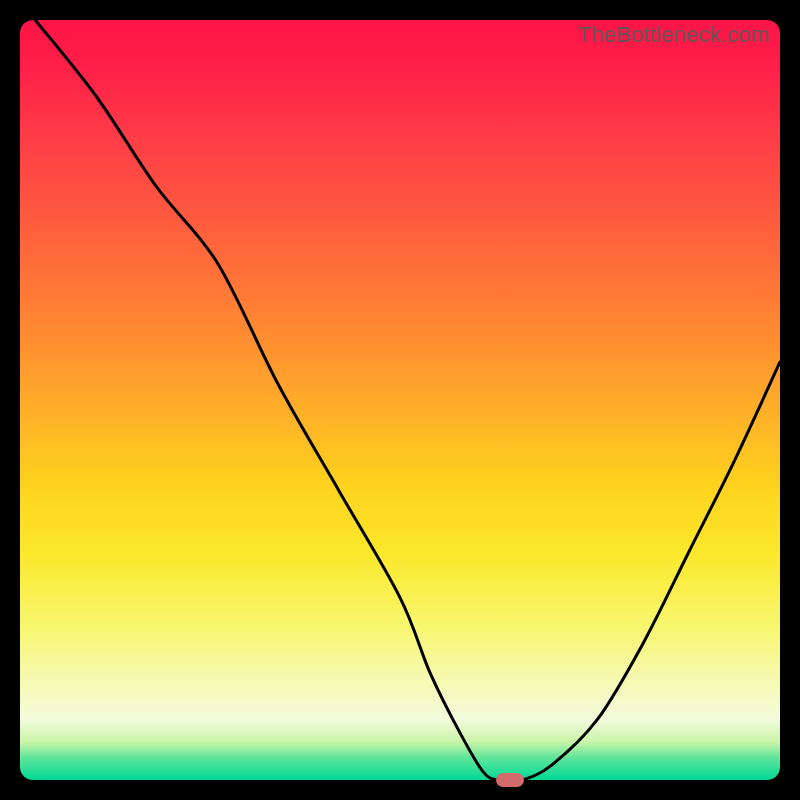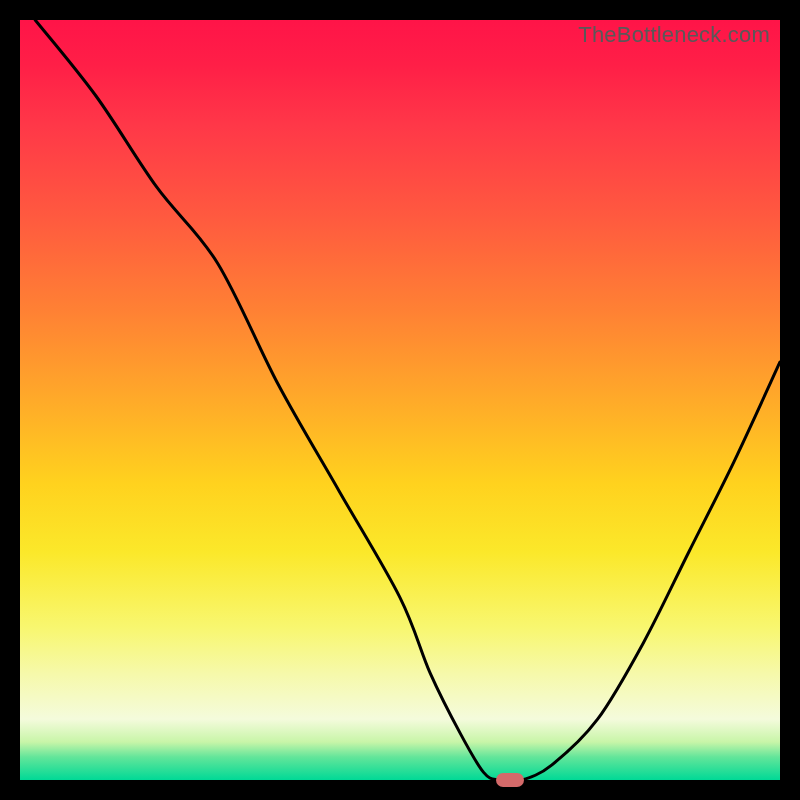--- a/index.html
+++ b/index.html
@@ -33,20 +33,21 @@
       #ffaa29 50%,
       #ffd21e 61%,
       #fbe82a 70%,
       #f8f770 80%,
       #f6f9aa 86%,
       #f4fbdc 92%,
       #c8f5a8 95%,
       #62e59a 97%,
       #00d996 100%
     );
+    border-radius: 13px;
   }
   .attribution {
     position: absolute;
     top: 2px;
     right: 10px;
     color: #595959;
     font-size: 22px;
     font-weight: 500;
     letter-spacing: 0.2px;
     z-index: 5;

